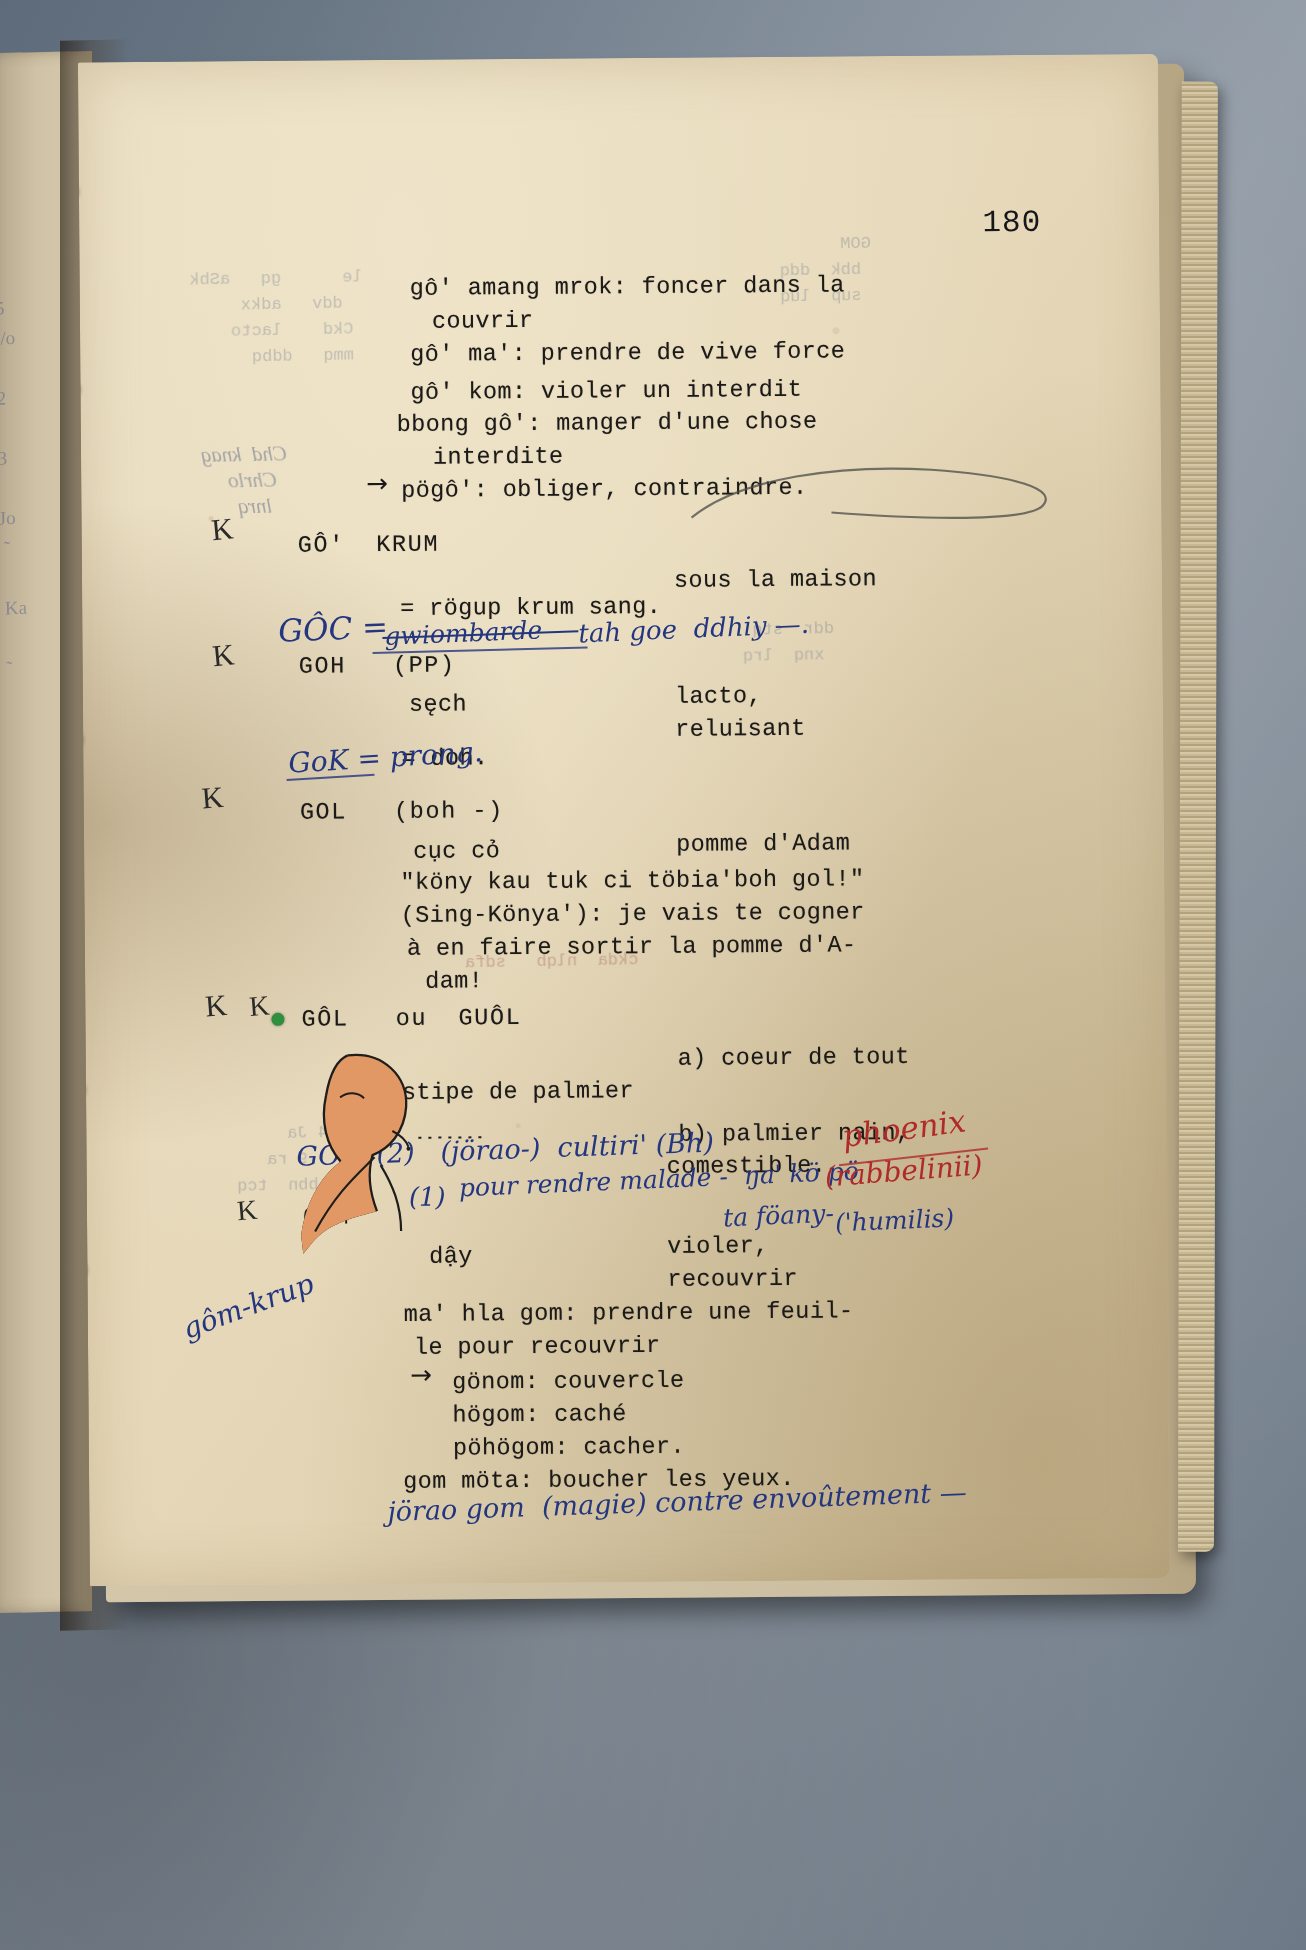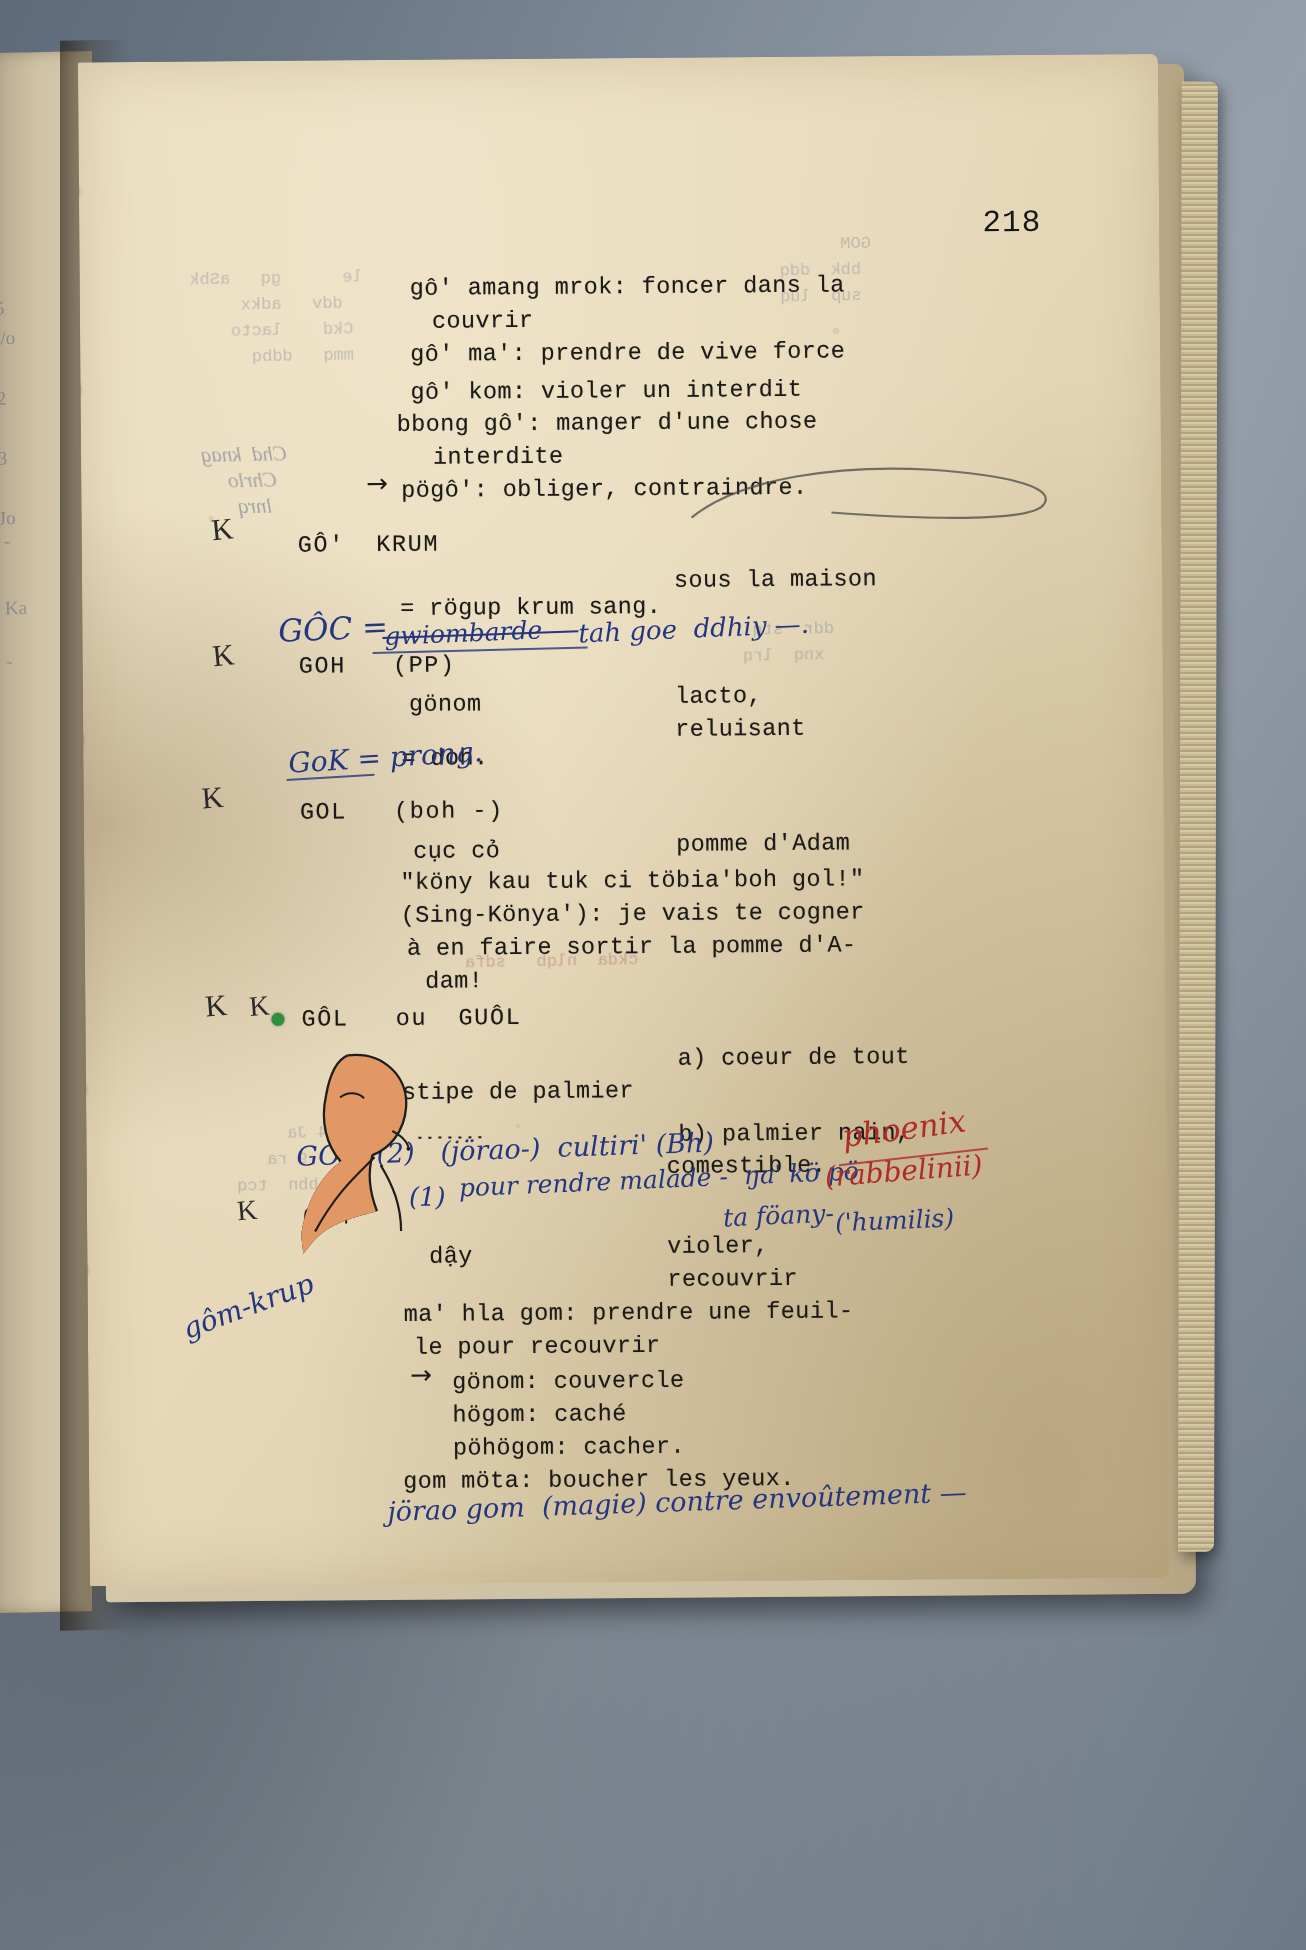--- a/index.html
+++ b/index.html
@@ -262,37 +262,37 @@
       <div class="bleed" style="left:150px; top:1060px;">4 Ja
   9 ra
  bbn  tcq</div>
 
       <div class="stitch" style="top:122px;"></div>
       <div class="stitch" style="top:320px;"></div>
       <div class="stitch" style="top:670px;"></div>
       <div class="stitch" style="top:1020px;"></div>
       <div class="stitch" style="top:1200px;"></div>
 
-      <div class="page-no">218</div>
+      <div class="page-no">180</div>
 
       <div class="typed" style="left:330px; top:212px;">gô' amang mrok: foncer dans la</div>
       <div class="typed" style="left:352px; top:245px;">couvrir</div>
       <div class="typed" style="left:330px; top:278px;">gô' ma': prendre de vive force</div>
       <div class="typed" style="left:330px; top:316px;">gô' kom: violer un interdit</div>
       <div class="typed" style="left:316px; top:348px;">bbong gô': manger d'une chose</div>
       <div class="typed" style="left:352px; top:381px;">interdite</div>
       <div class="typed" style="left:320px; top:414px;">pögô': obliger, contraindre.</div>
       <div class="arrow" style="left:285px; top:408px;">→</div>
 
       <div class="typed head" style="left:216px; top:468px;">GÔ'  KRUM</div>
       <div class="typed" style="left:592px; top:506px;">sous la maison</div>
       <div class="typed" style="left:318px; top:532px;">= rögup krum sang.</div>
 
       <div class="typed head" style="left:216px; top:589px;">GOH   (PP)</div>
-      <div class="typed" style="left:326px; top:628px;">gönom</div>
+      <div class="typed" style="left:326px; top:628px;">sęch</div>
       <div class="typed" style="left:592px; top:622px;">lacto,</div>
       <div class="typed" style="left:592px; top:655px;">reluisant</div>
       <div class="typed" style="left:318px; top:682px;">= doh.</div>
 
       <div class="typed head" style="left:216px; top:735px;">GOL   (boh -)</div>
       <div class="typed" style="left:329px; top:775px;">cục cỏ</div>
       <div class="typed" style="left:592px; top:770px;">pomme d'Adam</div>
       <div class="typed" style="left:316px; top:806px;">"köny kau tuk ci töbia'boh gol!"</div>
       <div class="typed" style="left:316px; top:839px;">(Sing-Könya'): je vais te cogner</div>
       <div class="typed" style="left:322px; top:872px;">à en faire sortir la pomme d'A-</div>

